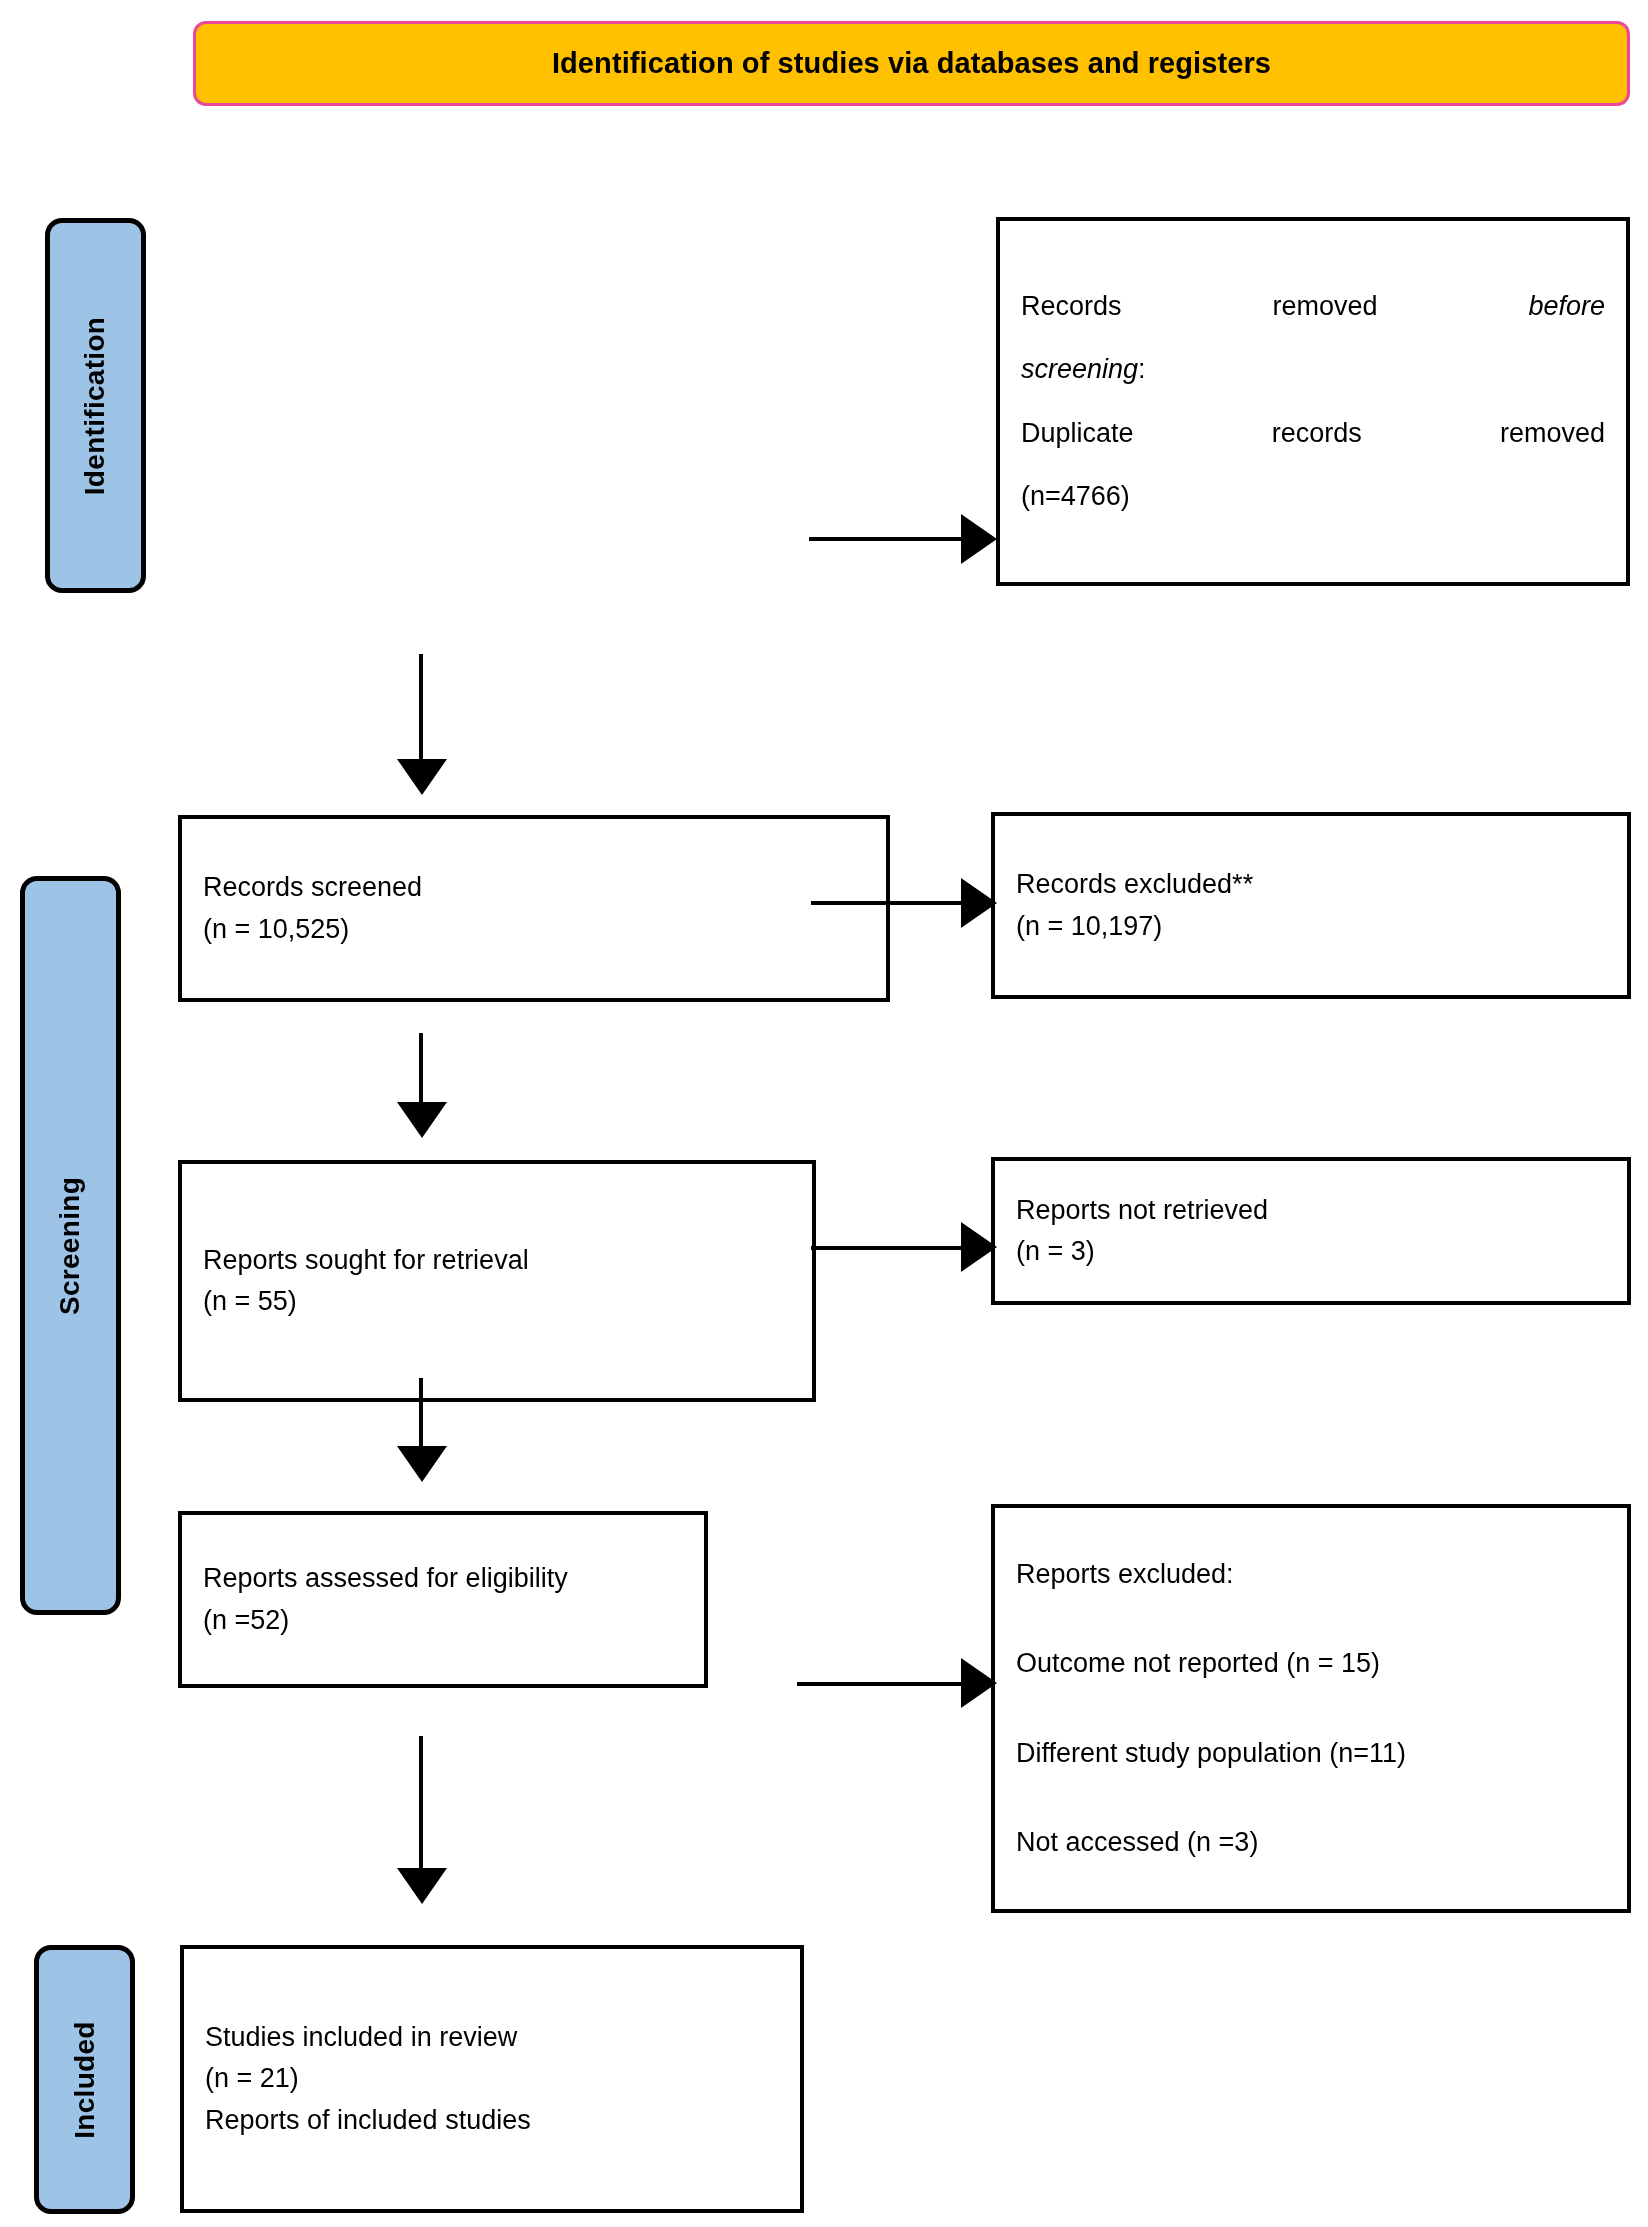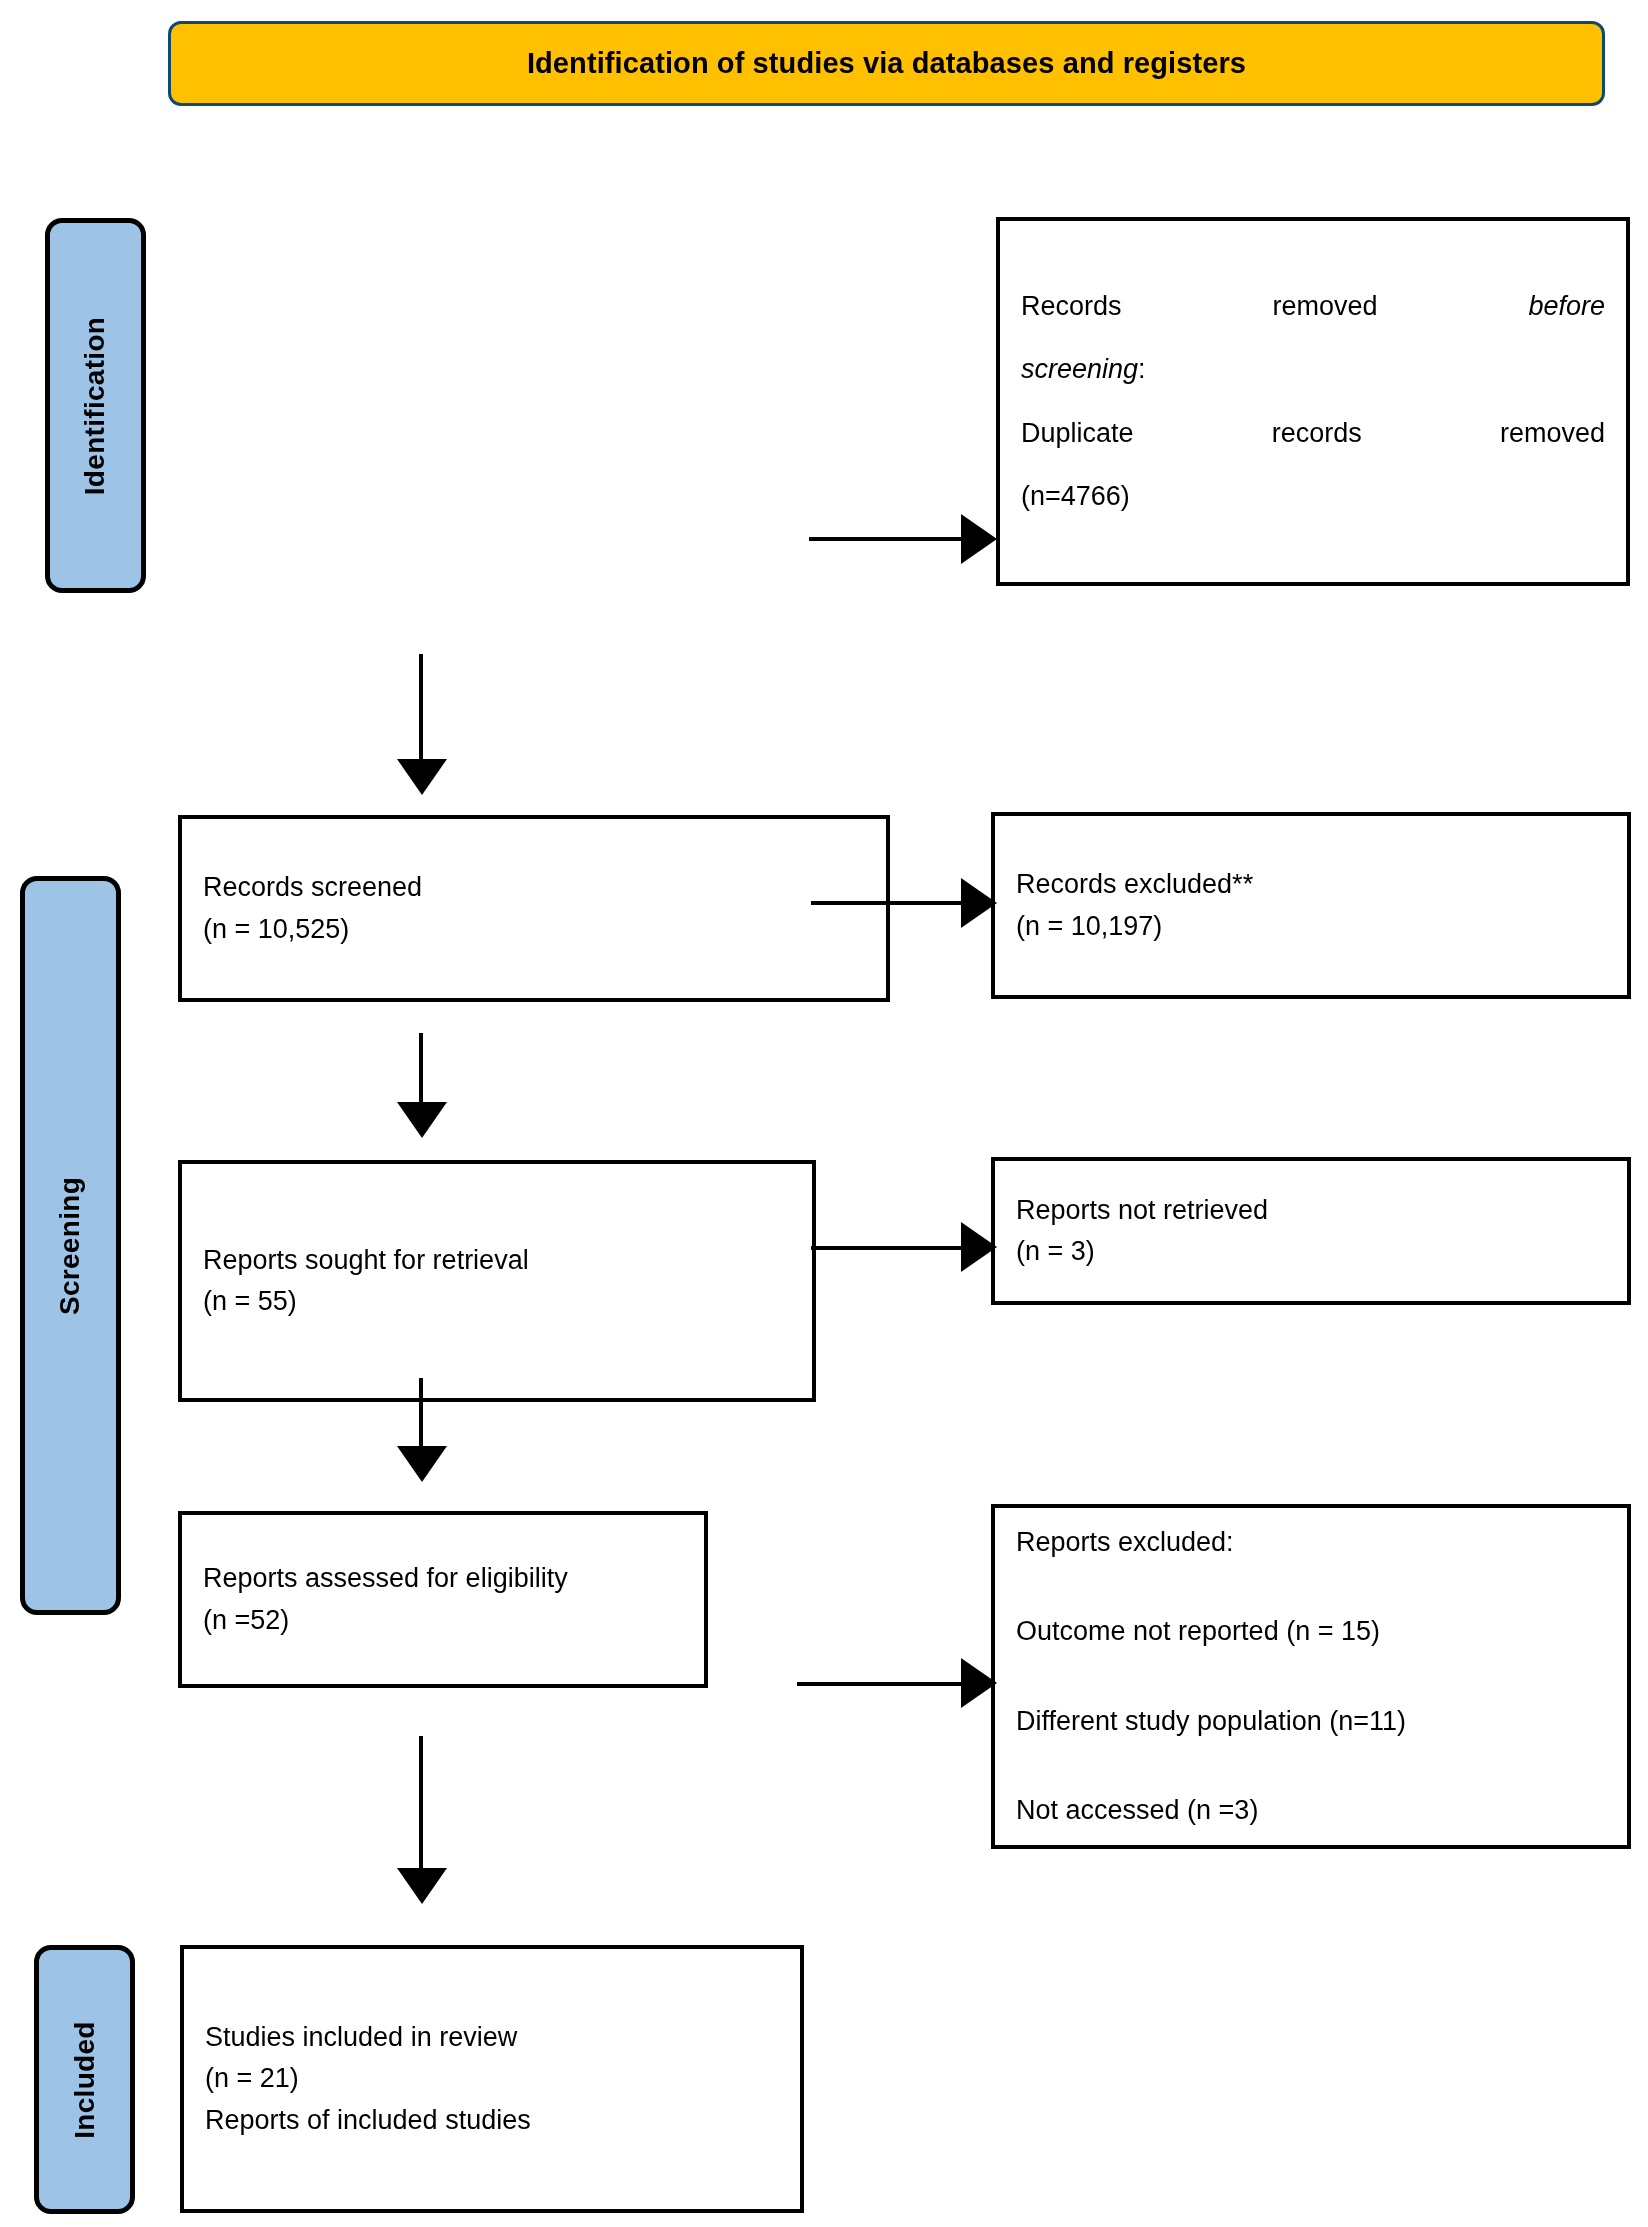--- a/index.html
+++ b/index.html
@@ -14,26 +14,26 @@
     position: relative;
     width: 1648px;
     height: 2227px;
     background: #ffffff;
     overflow: hidden;
   }
 
   
   .banner {
     position: absolute;
-    left: 168px;
+    left: 193px;
     top: 21px;
     width: 1437px;
     height: 85px;
     background: #FFC000;
-    border: 3px solid #0c4a6e;
+    border: 3px solid #ec4899;
     border-radius: 13px;
     box-sizing: border-box;
     display: flex;
     align-items: center;
     justify-content: center;
   }
   .banner-text {
     font-size: 29px;
     font-weight: bold;
     color: #000000;
@@ -92,21 +92,21 @@
   .ital { font-style: italic; }
 
   
   #box-identified   { left: 180px;  top: 217px;  width: 635px; height: 375px; }
   #box-removed      { left: 996px; top: 217px;  width: 634px; height: 369px; gap: 22px; }
   #box-screened     { left: 178px;  top: 815px; width: 712px; height: 187px; }
   #box-excluded     { left: 991px; top: 812px; width: 640px; height: 187px; }
   #box-sought       { left: 178px;  top: 1160px; width: 638px; height: 242px; }
   #box-notretrieved { left: 991px; top: 1157px; width: 640px; height: 148px; }
   #box-assessed     { left: 178px;  top: 1511px; width: 530px; height: 177px; }
-  #box-repexcluded  { left: 991px; top: 1504px; width: 640px; height: 345px; gap: 48px; }
+  #box-repexcluded  { left: 991px; top: 1504px; width: 640px; height: 409px; gap: 48px; }
   #box-included     { left: 180px;  top: 1945px; width: 624px; height: 268px; }
 
   
   .v-line {
     position: absolute;
     width: 4px;
     background: #000000;
   }
   .v-head {
     position: absolute;

